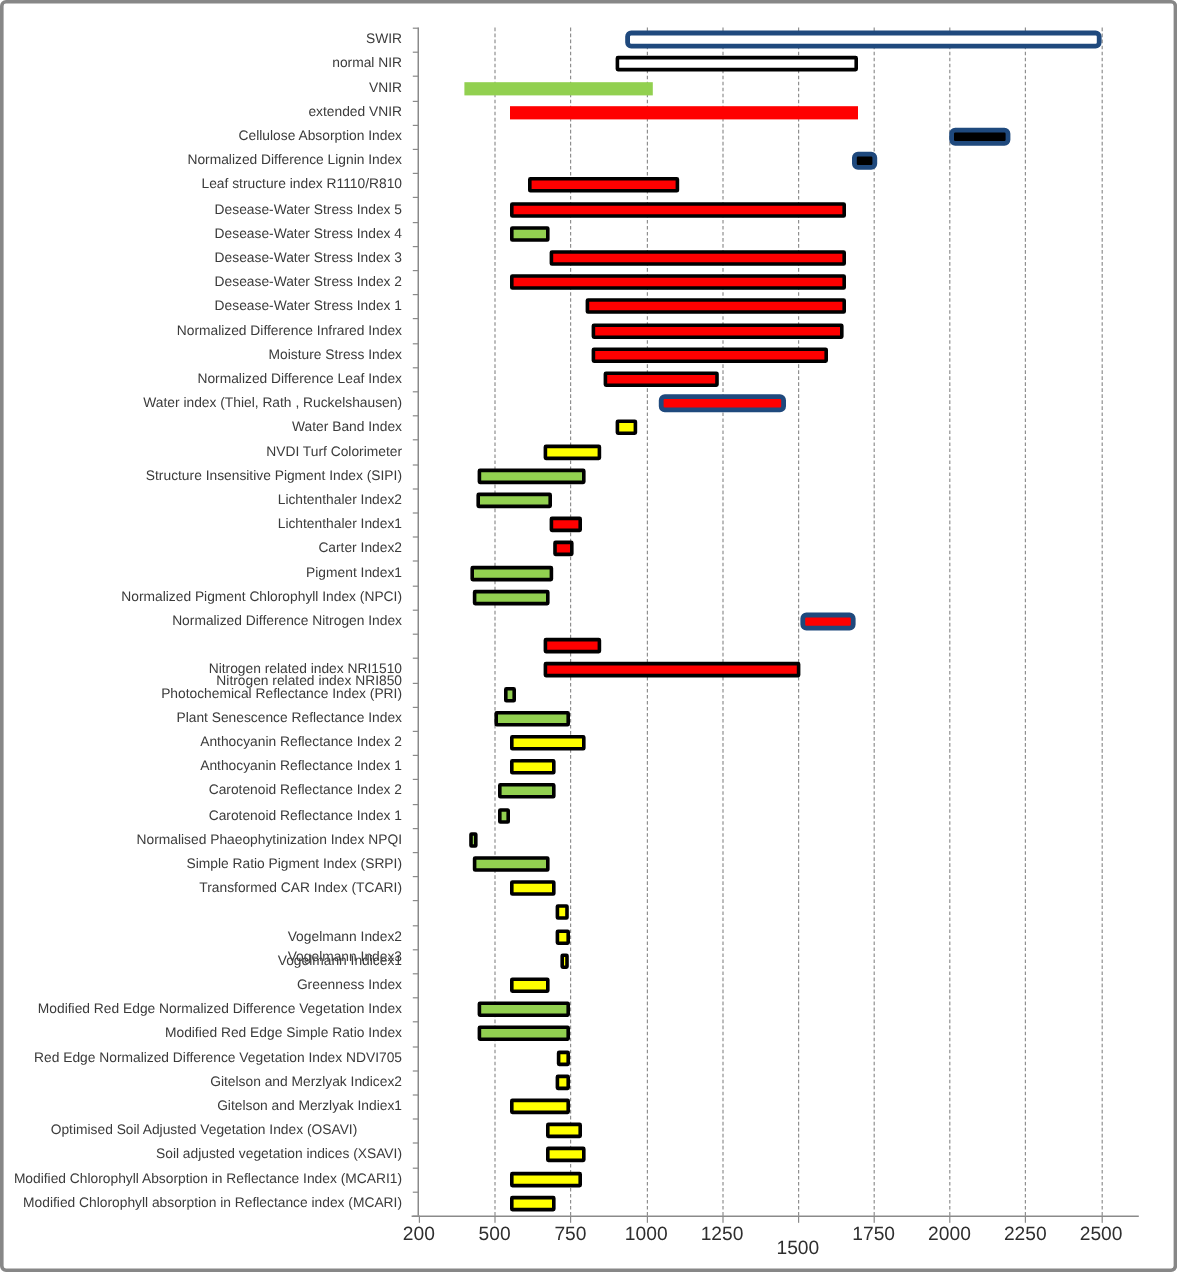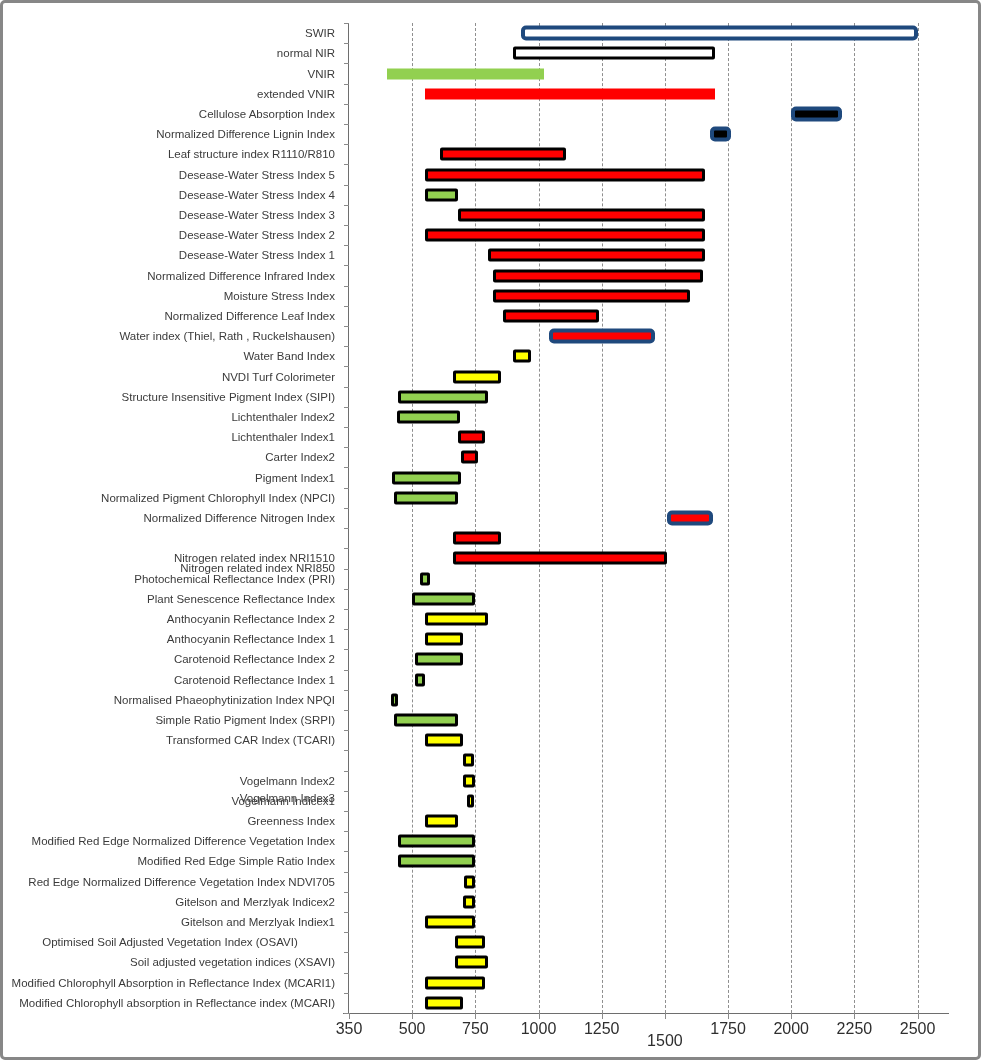--- a/index.html
+++ b/index.html
@@ -241,21 +241,21 @@
       <div class="bar border-black" title="Modified Red Edge Simple Ratio Index: 445–750 nm" style="left: 395.276px; width: 77.0735px; top: 858.469px; background: rgb(146, 208, 80);"></div>
       <div class="bar border-black" title="Red Edge Normalized Difference Vegetation Index NDVI705: 705–750 nm" style="left: 460.978px; width: 11.3715px; top: 878.673px; background: rgb(255, 255, 0);"></div>
       <div class="bar border-black" title="Gitelson and Merzlyak Indicex2: 700–750 nm" style="left: 459.715px; width: 12.635px; top: 898.878px; background: rgb(255, 255, 0);"></div>
       <div class="bar border-black" title="Gitelson and Merzlyak Indiex1: 550–750 nm" style="left: 421.81px; width: 50.54px; top: 919.082px; background: rgb(255, 255, 0);"></div>
       <div class="bar border-black" title="Optimised Soil Adjusted Vegetation Index (OSAVI): 670–790 nm" style="left: 452.134px; width: 30.324px; top: 939.286px; background: rgb(255, 255, 0);"></div>
       <div class="bar border-black" title="Soil adjusted vegetation indices (XSAVI): 670–800 nm" style="left: 452.134px; width: 32.851px; top: 959.49px; background: rgb(255, 255, 0);"></div>
       <div class="bar border-black" title="Modified Chlorophyll Absorption in Reflectance Index (MCARI1): 550–790 nm" style="left: 421.81px; width: 60.648px; top: 979.694px; background: rgb(255, 255, 0);"></div>
       <div class="bar border-black" title="Modified Chlorophyll absorption in Reflectance index (MCARI): 550–700 nm" style="left: 421.81px; width: 37.905px; top: 999.898px; background: rgb(255, 255, 0);"></div>
     </div>
   <div id="xlabels">
-      <div class="xaxis-label" style="left: 346px;">350</div>
+      <div class="xaxis-label" style="left: 346px;">200</div>
       <div class="xaxis-label" style="left: 409.175px;">500</div>
       <div class="xaxis-label" style="left: 472.35px;">750</div>
       <div class="xaxis-label" style="left: 535.525px;">1000</div>
       <div class="xaxis-label" style="left: 598.7px;">1250</div>
       <div class="xaxis-label" style="left: 661.875px; margin-top: 12px;">1500</div>
       <div class="xaxis-label" style="left: 725.05px;">1750</div>
       <div class="xaxis-label" style="left: 788.225px;">2000</div>
       <div class="xaxis-label" style="left: 851.4px;">2250</div>
       <div class="xaxis-label" style="left: 914.575px;">2500</div>
     </div>

